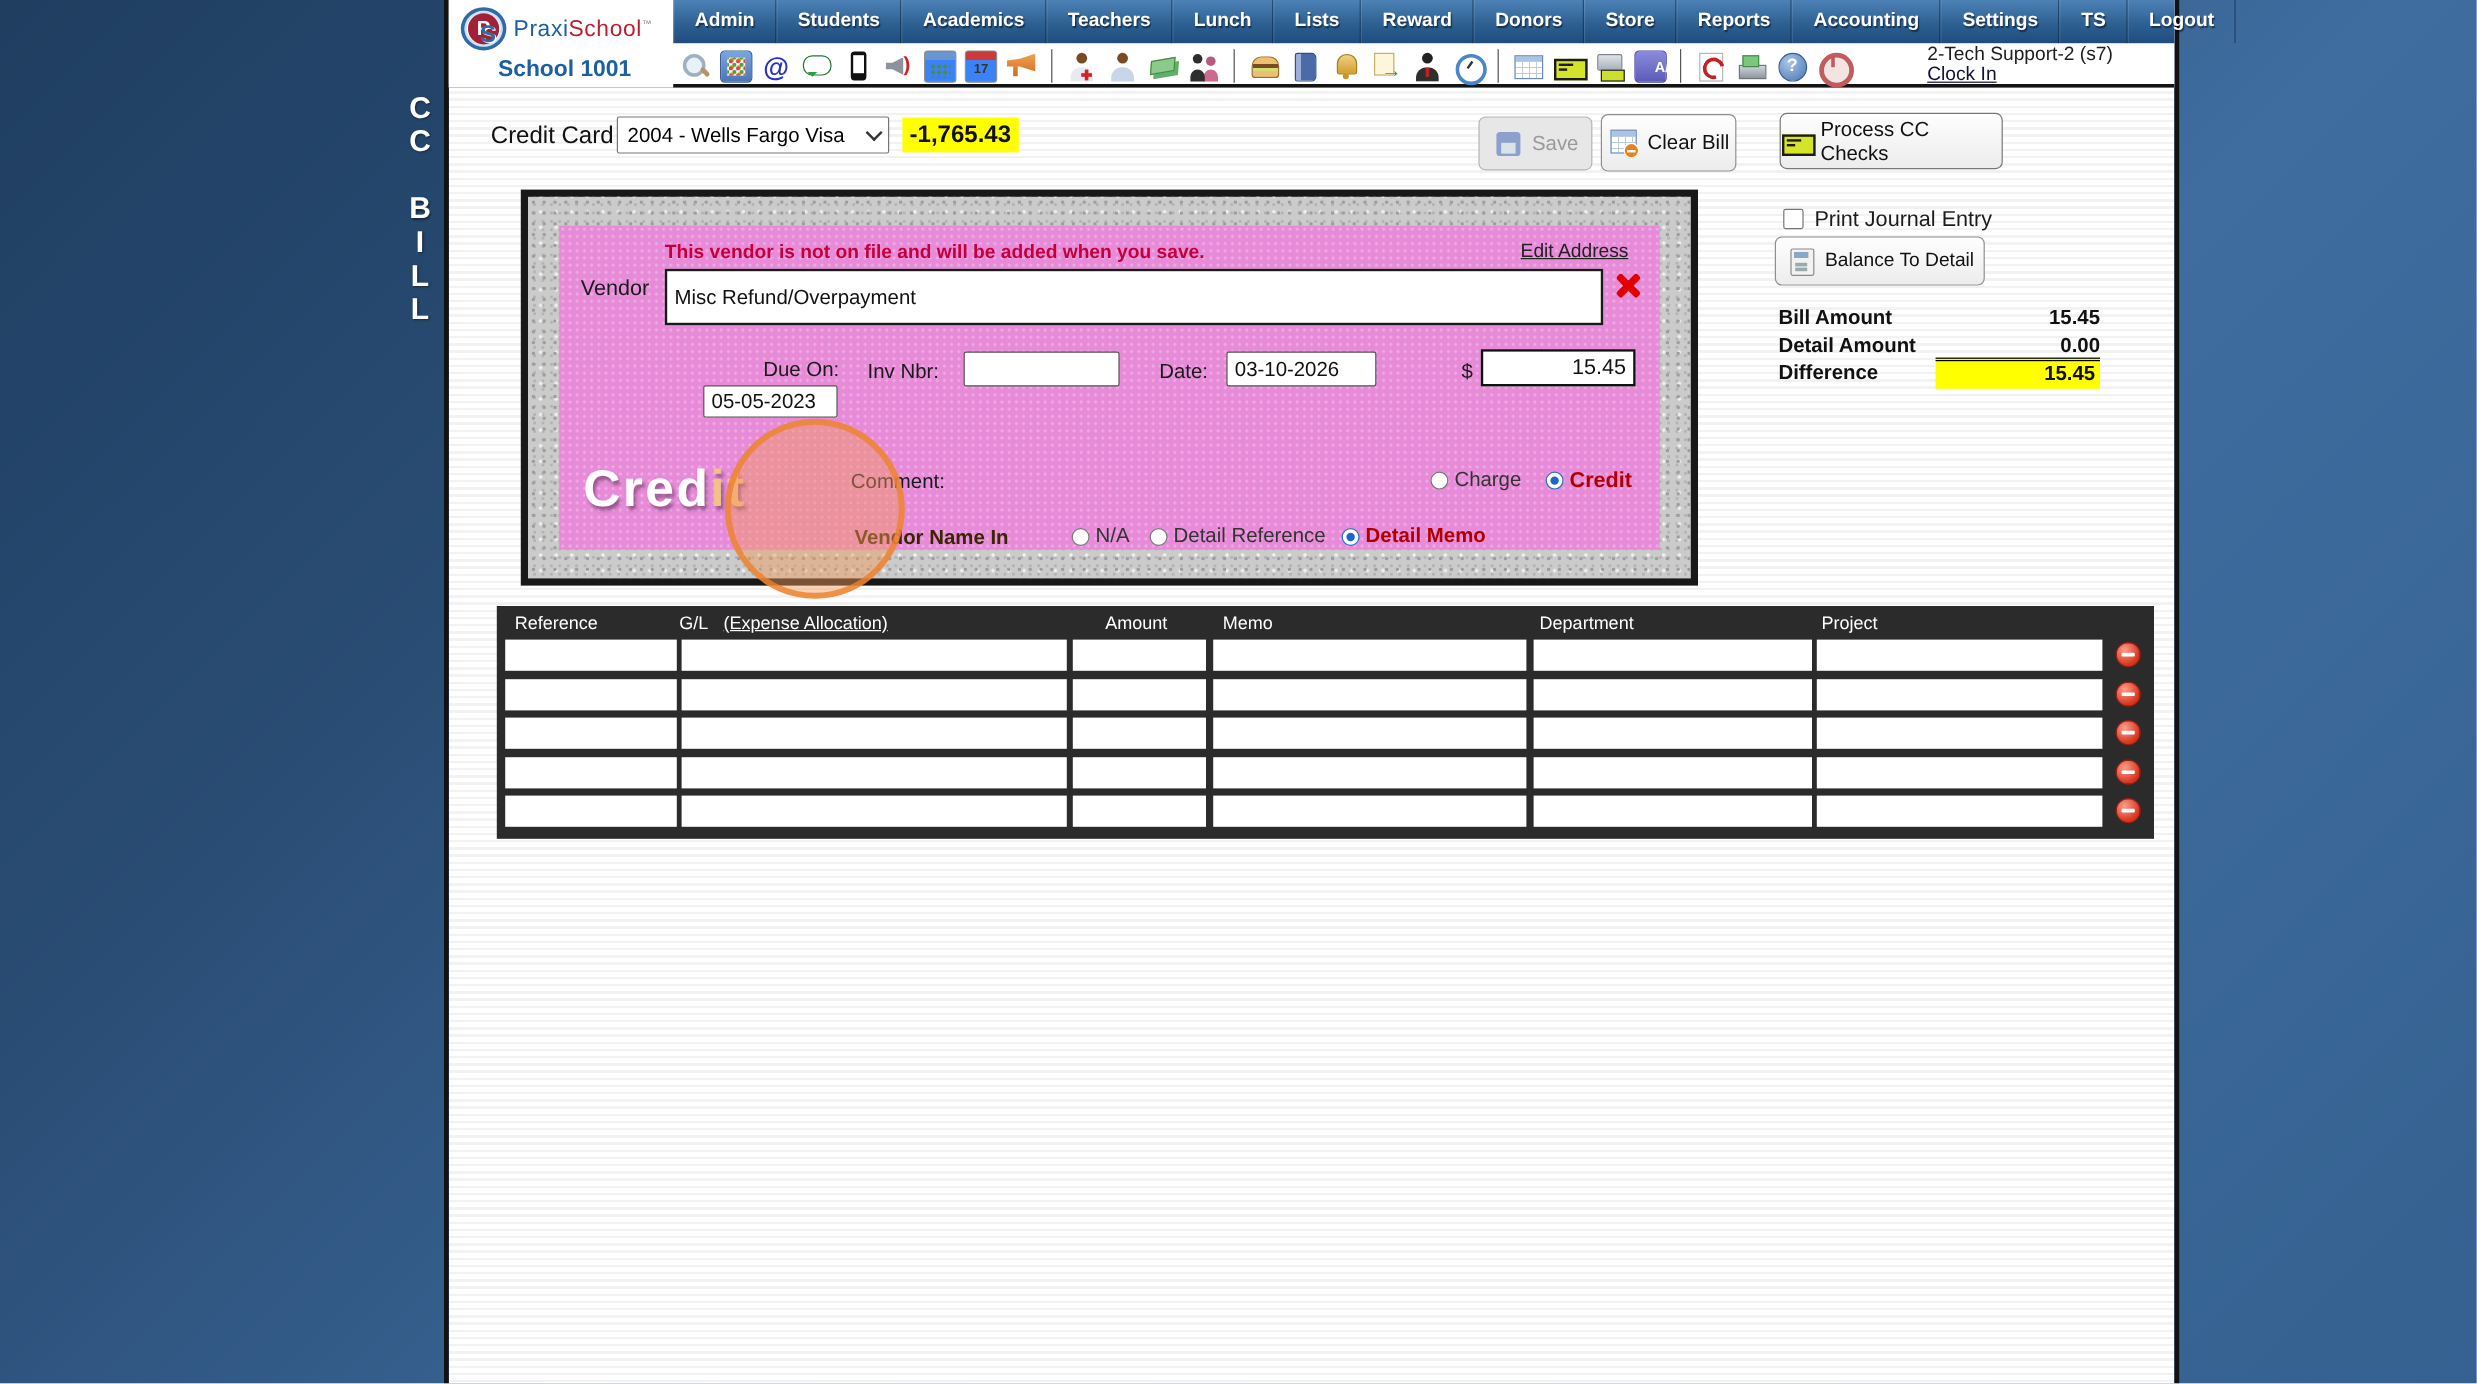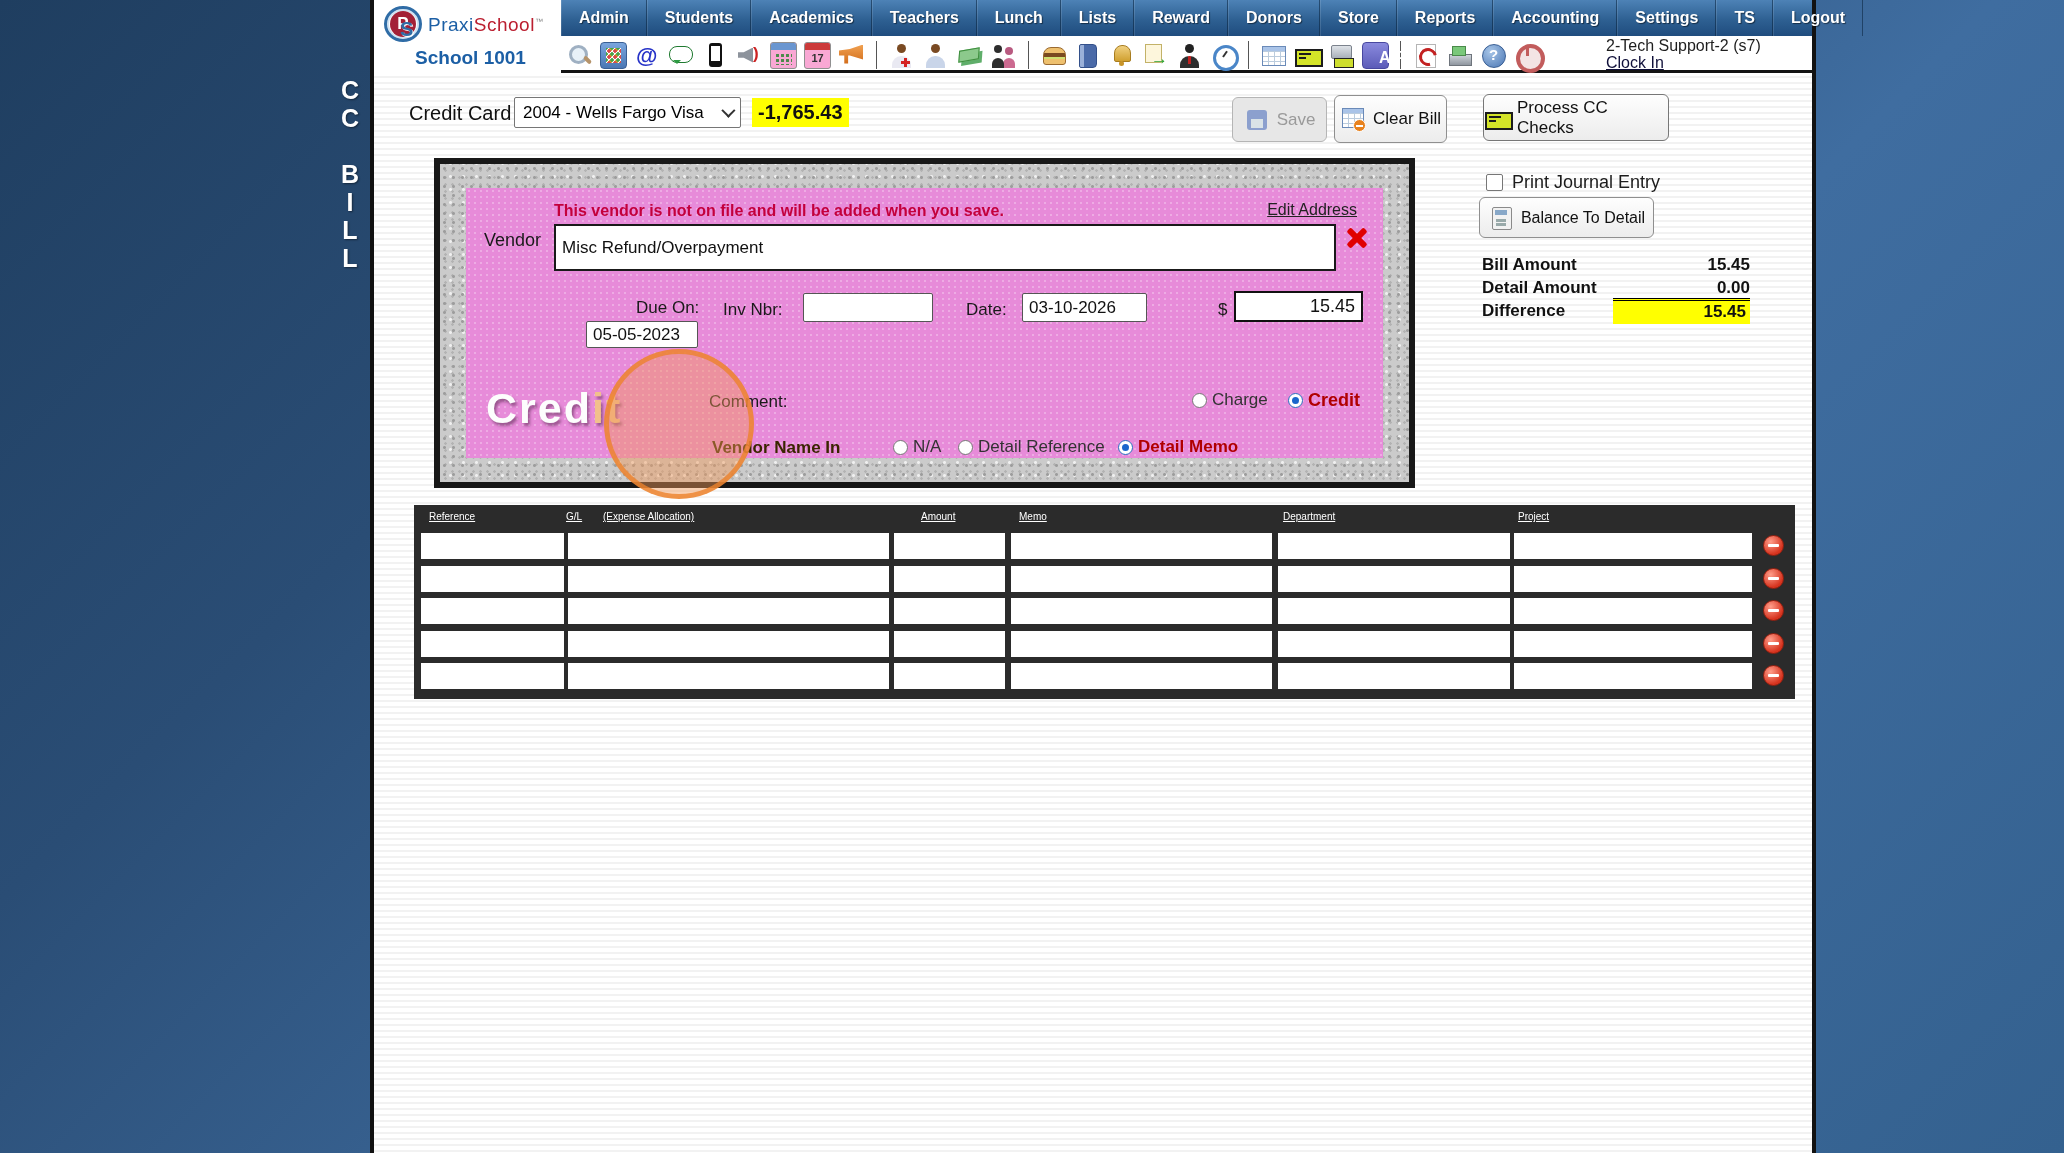--- a/index.html
+++ b/index.html
@@ -56,21 +56,21 @@
   .ic-chat::before { content:""; position:absolute; left:1px; top:4px; width:22px; height:15px; background:linear-gradient(#62c862,#2d9b41); border-radius:8px; border:1px solid #1f7a30;
     background-image:radial-gradient(circle,#fff 1.5px,transparent 2px); background-size:6px 6px; background-position:3px 6px; background-repeat:repeat-x; }
   .ic-chat::after { content:""; position:absolute; left:5px; top:18px; border:4px solid transparent; border-top-color:#2d9b41; }
 
   .ic-phone::before { content:""; position:absolute; left:7px; top:1px; width:13px; height:24px; background:#111; border-radius:3px; }
   .ic-phone::after { content:""; position:absolute; left:9px; top:4px; width:9px; height:15px; background:#fff; }
 
   .ic-speaker::before { content:""; position:absolute; left:2px; top:6px; width:15px; height:15px; background:#8d939c; clip-path:polygon(0 32%,38% 32%,100% 0,100% 100%,38% 68%,0 68%); }
   .ic-speaker::after { content:")"; position:absolute; left:17px; top:2px; color:#cc2222; font-weight:bold; font-size:17px; }
 
-  .ic-cal, .ic-cal17 { background:#f9a8d4; border:1px solid #909090; border-radius:3px; }
+  .ic-cal, .ic-cal17 { background:#3b82f6; border:1px solid #909090; border-radius:3px; }
   .ic-cal::before { content:""; position:absolute; left:0; top:0; right:0; height:7px; background:#6a96d0; border-radius:2px 2px 0 0; }
   .ic-cal::after { content:""; position:absolute; left:4px; top:10px; width:17px; height:12px; background-image:radial-gradient(#4a8a4a 1.4px,transparent 1.8px); background-size:5px 5px; }
   .ic-cal17::before { content:""; position:absolute; left:0; top:0; right:0; height:7px; background:#cc3a3a; border-radius:2px 2px 0 0; }
   .ic-cal17 .num { position:absolute; left:0; right:0; top:9px; text-align:center; font-size:11px; font-weight:bold; color:#333; }
 
   .ic-mega::before { content:""; position:absolute; left:1px; top:3px; width:24px; height:20px; background:linear-gradient(#f0a050,#d06a18); clip-path:polygon(100% 0,100% 75%,45% 55%,38% 55%,38% 95%,22% 95%,22% 55%,0 55%,0 30%,45% 22%); }
 
   .ic-person::before, .ic-nurse::before, .ic-staff::before { content:""; position:absolute; left:9px; top:2px; width:9px; height:9px; border-radius:50%; background:#7a4a22; }
   .ic-person::after, .ic-nurse::after, .ic-staff::after { content:""; position:absolute; left:4px; bottom:1px; width:19px; height:12px; border-radius:9px 9px 0 0; background:#c9d5e9; }
   .ic-nurse::after { background:#e9e9f2; background-image:linear-gradient(#d42222,#d42222),linear-gradient(#d42222,#d42222); background-size:9px 3px,3px 9px; background-position:right 1px bottom 4px,right 4px bottom 1px; background-repeat:no-repeat; }
@@ -99,21 +99,21 @@
   .ic-table::before { content:""; position:absolute; left:2px; top:4px; width:22px; height:18px; background:#fff; border:1px solid #6a8ab8;
     background-image:linear-gradient(#aac4e8 0 4px,transparent 4px),repeating-linear-gradient(90deg,transparent 0 5px,#bcd 5px 6px),repeating-linear-gradient(transparent 0 4px,#bcd 4px 5px); }
 
   .ic-check::before, .btn-ic-check::before { content:""; position:absolute; left:1px; top:7px; width:24px; height:14px; background:#d4e428; border:2px solid #1c1c1c;
     background-image:linear-gradient(#1c1c1c 0 0),linear-gradient(#1c1c1c 0 0); background-size:12px 2px,7px 2px; background-position:2px 2px,2px 6px; background-repeat:no-repeat; }
 
   .ic-printcheck::before { content:""; position:absolute; left:3px; top:3px; width:19px; height:12px; background:linear-gradient(#dfe3e8,#a9b0ba); border:1px solid #7b828c; border-radius:2px; }
   .ic-printcheck::after { content:""; position:absolute; left:6px; top:16px; width:18px; height:8px; background:#cede2e; border:1px solid #222; }
 
   .ic-ap { background:linear-gradient(#8a8ade,#5c5cb8); border:1px solid #4848a0; border-radius:4px; }
-  .ic-ap .ap-t { position:absolute; left:16px; right:0; top:6px; text-align:center; color:#fff; font-weight:bold; font-size:16px; }
+  .ic-ap .ap-t { position:absolute; left:16px; right:0; top:6px; text-align:center; color:#fff; font-weight:bold; font-size:12px; }
 
   .ic-pdf::before { content:""; position:absolute; left:4px; top:2px; width:18px; height:22px; background:#fff; border:1px solid #b5b5b5; }
   .ic-pdf::after { content:""; position:absolute; left:7px; top:6px; width:12px; height:12px; border:3px solid #c32222; border-radius:50%; border-right-color:transparent; transform:rotate(30deg); }
 
   .ic-register::before { content:""; position:absolute; left:3px; top:12px; width:21px; height:10px; background:linear-gradient(#cfd4da,#8f969f); border:1px solid #6e747c; }
   .ic-register::after { content:""; position:absolute; left:6px; top:4px; width:12px; height:8px; background:#7ac87a; border:1px solid #4a8a4a; }
 
   .ic-help::before { content:""; position:absolute; left:2px; top:2px; width:22px; height:22px; border-radius:50%; background:radial-gradient(circle at 35% 30%,#a8c6e8,#4a76b4); border:1px solid #3a5f94; }
   .ic-help::after { content:"?"; position:absolute; left:0; right:0; top:4px; text-align:center; color:#fff; font-weight:bold; font-size:15px; }
 
@@ -191,21 +191,21 @@
   .pje { position:absolute; left:1112px; top:172px; display:flex; align-items:center; gap:9px; cursor:pointer; }
   .checkbox { width:17px; height:17px; background:#fff; border:1px solid #777; border-radius:2px; }
   .pje-lab { font-size:18px; color:#1c1c1c; }
   .sumgrid { position:absolute; left:1108px; top:253px; width:268px; font-size:17px; font-weight:bold; color:#111; }
   .sumrow { display:flex; justify-content:space-between; height:23px; align-items:center; }
   .sum-val { text-align:right; }
   .diff-val { background:#ffff00; border-top:3px double #000; padding:1px 4px 2px 90px; }
 
   
   .dtable { position:absolute; left:40px; top:505px; width:1381px; height:194px; background:#2b2b2b; }
-  .dth { position:absolute; top:6px; color:#fff; font-size:10px; white-space:nowrap;text-decoration:underline; }
+  .dth { position:absolute; top:6px; color:#fff; font-size:15px; white-space:nowrap; }
   .dth a { color:#fff; text-decoration:underline; cursor:pointer; }
   .trow { position:absolute; left:0; width:100%; height:26px; }
   .trow input { position:absolute; top:0; height:26px; border:none; background:#fff; font-size:15px; padding:0 4px; font-family:"Liberation Sans",sans-serif; }
   .c1{left:7px;width:143px} .c2{left:154px;width:321px} .c3{left:480px;width:111px}
   .c4{left:597px;width:261px} .c5{left:864px;width:232px} .c6{left:1100px;width:238px}
   .rm { position:absolute; left:1349px; top:2px; width:21px; height:21px; border-radius:50%;
     background:radial-gradient(circle at 35% 30%,#ff9d8a,#d6331e 70%); border:1px solid #992010; cursor:pointer; }
   .rm::after { content:""; position:absolute; left:4px; top:8px; width:11px; height:3px; background:#fff; border-radius:1px; }
 </style>
 </head>

